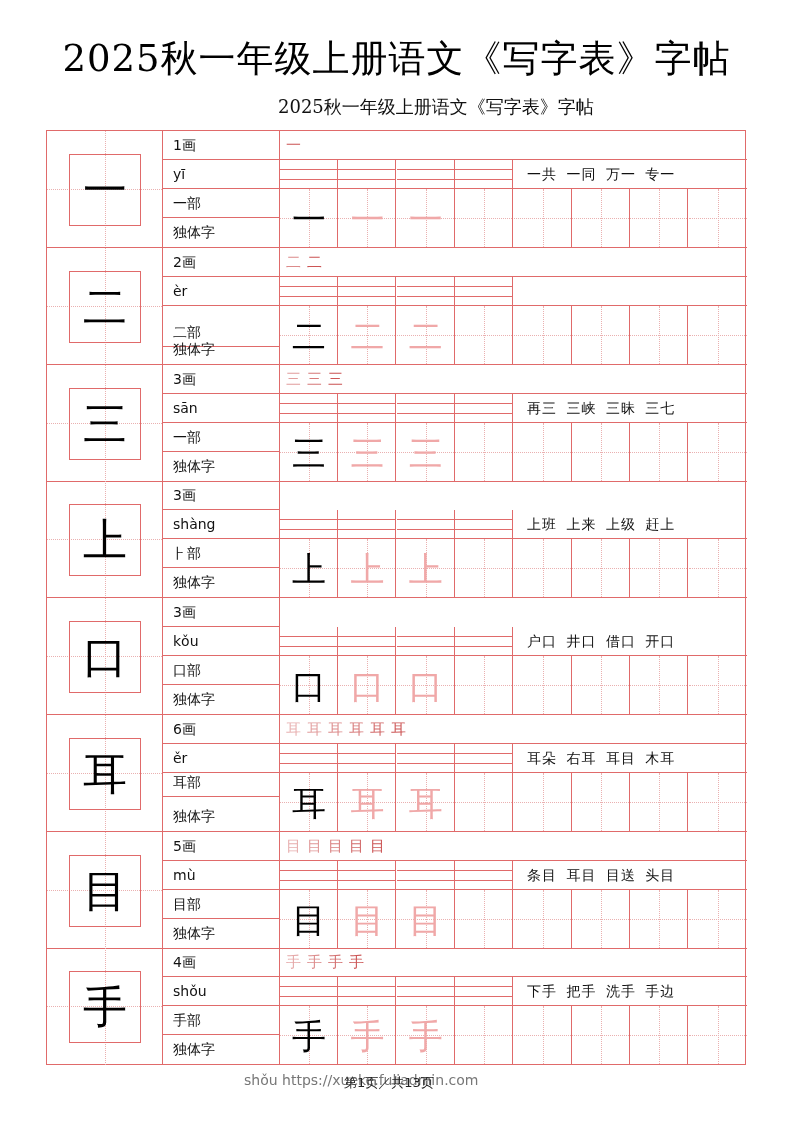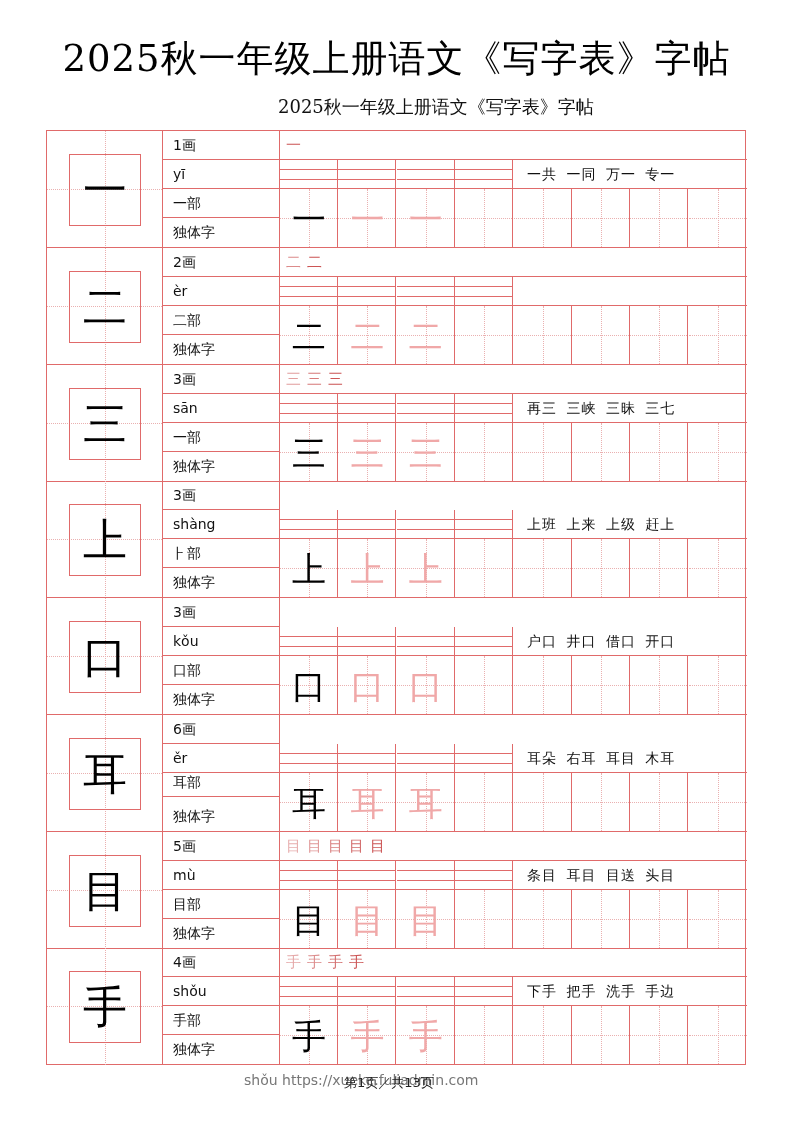--- a/index.html
+++ b/index.html
@@ -136,21 +136,21 @@
     <div class="row" style="top: 116.75px;">
       <div class="bigcell">
         <div class="dashv"></div>
         <div class="dashh"></div>
         <div class="bigbox"></div>
         <div class="bigchar">二</div>
       </div>
       <div class="info">
         <div class="cell" style="top:0">2画</div>
         <div class="cell" style="top:29px">èr</div>
-        <div class="cell" style="top:58px">二部</div>
+        <div class="cell" style="top:70px">二部</div>
         <div class="cell last" style="top:87px">独体字</div>
       </div>
       <div class="strokes"><span style="opacity:0.68">二</span><span style="opacity:1.00">二</span></div>
       <div class="pyrow">
         <div class="pycell" style="left:0px">
           <div class="l1"></div>
           <div class="l2"></div>
         </div>
         <div class="pycell" style="left:58.4px">
           <div class="l1"></div>
@@ -424,20 +424,21 @@
         <div class="dashh"></div>
         <div class="bigbox"></div>
         <div class="bigchar">耳</div>
       </div>
       <div class="info">
         <div class="cell" style="top:0">6画</div>
         <div class="cell" style="top:29px">ěr</div>
         <div class="cell" style="top:53px">耳部</div>
         <div class="cell last" style="top:87px">独体字</div>
       </div>
+      <div class="strokes"><span style="opacity:0.46">耳</span><span style="opacity:0.57">耳</span><span style="opacity:0.68">耳</span><span style="opacity:0.78">耳</span><span style="opacity:0.89">耳</span><span style="opacity:1.00">耳</span></div>
       <div class="pyrow">
         <div class="pycell" style="left:0px">
           <div class="l1"></div>
           <div class="l2"></div>
         </div>
         <div class="pycell" style="left:58.4px">
           <div class="l1"></div>
           <div class="l2"></div>
         </div>
         <div class="pycell" style="left:116.8px">

